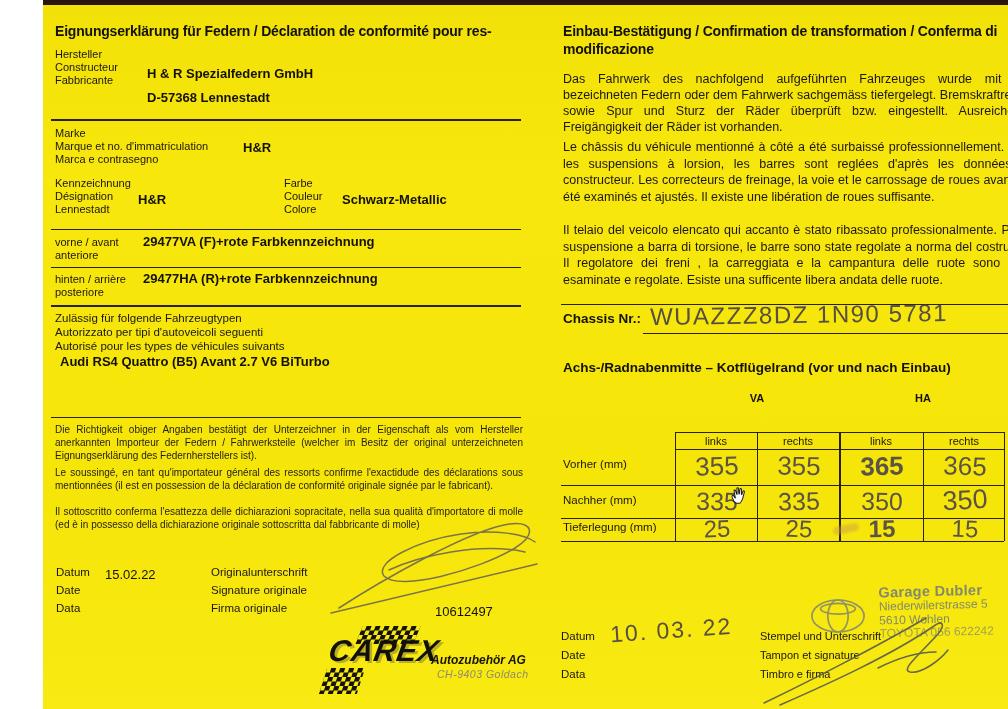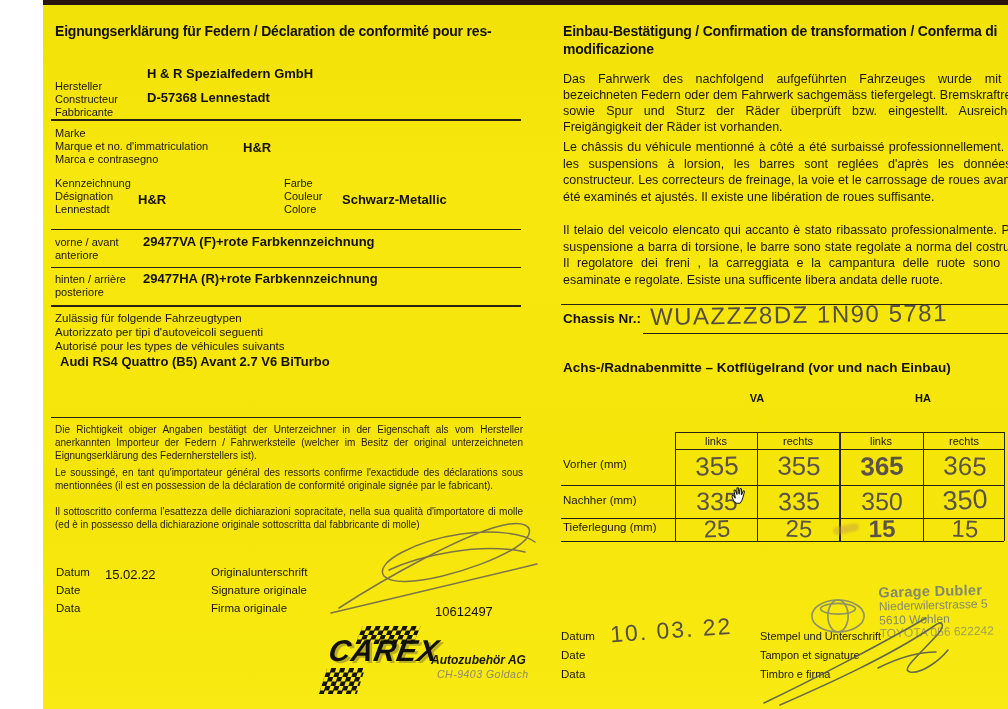--- a/index.html
+++ b/index.html
@@ -34,21 +34,21 @@
 </head>
 <body>
 
 <div class="sheet">
   <div class="abs scan-top"></div>
 
   <div class="abs doc-title" style="left:12px;top:22px;">
     <div>Eignungserklärung für Federn / Déclaration de conformité pour res-</div>
   </div>
 
-  <div class="abs lbl" style="left:12px;top:80px;">
+  <div class="abs lbl" style="left:12px;top:48px;">
     <div>Hersteller</div>
     <div>Constructeur</div>
     <div>Fabbricante</div>
   </div>
   <div class="abs val" style="left:104px;top:66px;">H &amp; R Spezialfedern GmbH</div>
   <div class="abs val" style="left:104px;top:90px;">D-57368 Lennestadt</div>
 
   <div class="rule" style="left:8px;top:119px;width:470px;height:2px;"></div>
 
   <div class="abs lbl" style="left:12px;top:127px;">

